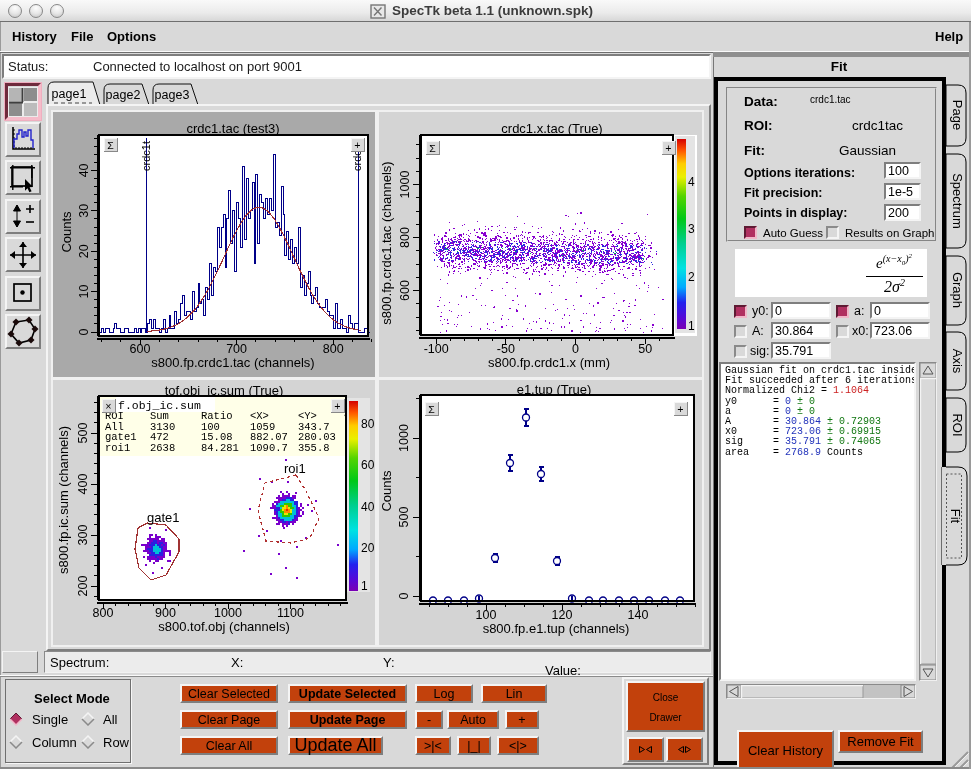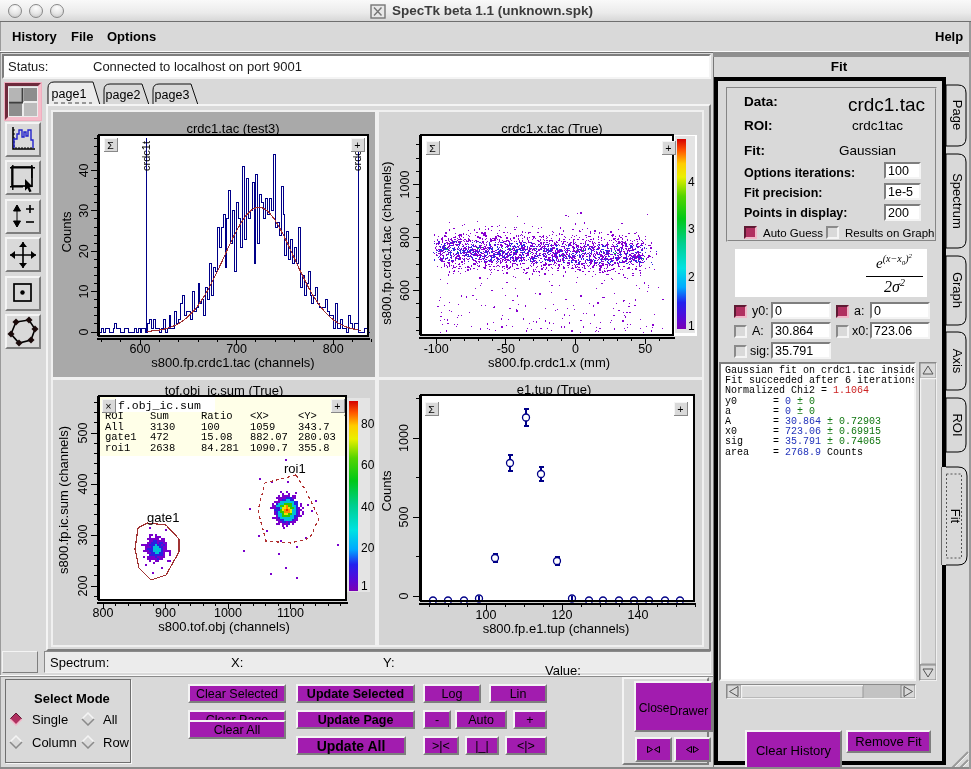--- a/index.html
+++ b/index.html
@@ -2,24 +2,24 @@
 <html><head><meta charset="utf-8"><style>
 * { margin:0; padding:0; box-sizing:border-box; }
 html,body { width:971px; height:769px; overflow:hidden; background:#d9d9d9;
   font-family:"Liberation Sans", sans-serif; }
 #app { position:relative; width:971px; height:769px; }
 .abs { position:absolute; }
 .raised { background:#d9d9d9; border-style:solid; border-width:2px;
   border-color:#f4f4f4 #7e7e7e #7e7e7e #f4f4f4; }
 .sunken { background:#fff; border-style:solid; border-width:2px;
   border-color:#7e7e7e #f4f4f4 #f4f4f4 #7e7e7e; }
-.btn { background:#a21caf; border-style:solid; border-width:2px;
+.btn { background:#c2410c; border-style:solid; border-width:2px;
   border-color:#f4f4f4 #7e7e7e #7e7e7e #f4f4f4;
   display:flex; align-items:center; justify-content:center;
-  font-size:12.5px; color:#000;margin-left:8px; }
+  font-size:12.5px; color:#000; }
 .entry { background:#fff; border-style:solid; border-width:2px;
   border-color:#7e7e7e #f4f4f4 #f4f4f4 #7e7e7e;
   font-size:12.5px; color:#000; display:flex; align-items:center; padding-left:2px; }
 .b { font-weight:bold; }
 svg { display:block; }
 </style></head><body>
 <div id="app">
 <div class="abs" style="left:0;top:0;width:971px;height:22px;
  background:linear-gradient(#f9f9f9,#ebebeb 60%,#d7d7d7);border-bottom:1px solid #6f6f6f;"></div>
 <div class="abs" style="left:8px;top:4px;width:14px;height:14px;border-radius:50%;
@@ -534,33 +534,33 @@
 <div class="abs" style="left:32px;top:735px;font-size:13px;">Column</div>
 <svg class="abs" style="left:81px;top:735px" width="14" height="14">
       <polygon points="7,1 13,7 7,13 1,7" fill="#d9d9d9" stroke="#909090" stroke-width="1"></polygon>
       <path d="M1 7 L7 1 L13 7" fill="none" stroke="#f4f4f4" stroke-width="1.5"></path>
       <path d="M1 7 L7 13 L13 7" fill="none" stroke="#8a8a8a" stroke-width="1.5"></path>
     </svg>
 <div class="abs" style="left:103px;top:735px;font-size:13px;">Row</div>
 <div class="abs btn" style="left:180px;top:684px;width:98px;height:19px;font-size:12.5px;">Clear Selected</div>
 <div class="abs btn" style="left:288px;top:684px;width:119px;height:19px;font-weight:bold;font-size:12.5px;">Update Selected</div>
 <div class="abs btn" style="left:415px;top:684px;width:58px;height:19px;font-size:12.5px;">Log</div>
-<div class="abs btn" style="left:481px;top:684px;width:58px;height:19px;font-size:12.5px;">Lin</div>
+<div class="abs btn" style="left:481px;top:684px;width:66px;height:19px;font-size:12.5px;">Lin</div>
 <div class="abs btn" style="left:180px;top:710px;width:98px;height:19px;font-size:12.5px;">Clear Page</div>
 <div class="abs btn" style="left:288px;top:710px;width:119px;height:19px;font-weight:bold;font-size:12.5px;">Update Page</div>
 <div class="abs btn" style="left:415px;top:710px;width:28px;height:19px;font-size:12.5px;">-</div>
 <div class="abs btn" style="left:447px;top:710px;width:52px;height:19px;font-size:12.5px;">Auto</div>
 <div class="abs btn" style="left:505px;top:710px;width:34px;height:19px;font-size:12.5px;">+</div>
-<div class="abs btn" style="left:180px;top:720px;width:98px;height:19px;font-size:12.5px;">Clear All</div>
-<div class="abs btn" style="left:288px;top:736px;width:110px;height:19px;font-weight:bold;font-size:14px;">Update All</div>
+<div class="abs btn" style="left:180px;top:736px;width:98px;height:19px;font-size:12.5px;">Clear All</div>
+<div class="abs btn" style="left:288px;top:736px;width:95px;height:19px;font-weight:normal;font-size:18px;">Update All</div>
 <div class="abs btn" style="left:415px;top:736px;width:36px;height:19px;font-size:12.5px;">&gt;|&lt;</div>
 <div class="abs btn" style="left:457px;top:736px;width:34px;height:19px;font-size:12.5px;">|_|</div>
 <div class="abs btn" style="left:497px;top:736px;width:42px;height:19px;font-size:12.5px;">&lt;|&gt;</div>
 <div class="abs raised" style="left:622px;top:677px;width:87px;height:88px;"></div>
-<div class="abs btn" style="left:626px;top:681px;width:79px;height:51px;font-size:12px;">
+<div class="abs btn" style="left:626px;top:681px;width:79px;height:51px;flex-direction:column;font-size:10px;">
 <div style="margin-top:2px">Close</div>
       <div style="margin-top:9px">Drawer</div>
     </div>
 <div class="abs btn" style="left:627px;top:737px;width:37px;height:25px;font-size:12.5px;">
       <svg width="15" height="9">
         <path d="M1.5 1.5 L6.5 4.5 L1.5 7.5 Z M13.5 1.5 L8.5 4.5 L13.5 7.5 Z" fill="none" stroke="#000" stroke-width="1"></path>
       </svg>
     </div>
 <div class="abs btn" style="left:666px;top:737px;width:37px;height:25px;font-size:12.5px;">
       <svg width="15" height="9">
@@ -582,21 +582,21 @@
 <text font-size="13" font-family="&quot;Liberation Sans&quot;, sans-serif" transform="rotate(90 956 361)" x="956" y="361" text-anchor="middle" dominant-baseline="middle">Axis</text>
       <path d="M946 398 L958 398 Q966 398 966 406 L966 444 Q966 452 958 452 L946 452 Z" fill="#d9d9d9" stroke="#000"></path>
 <text font-size="13" font-family="&quot;Liberation Sans&quot;, sans-serif" transform="rotate(90 956 425)" x="956" y="425" text-anchor="middle" dominant-baseline="middle">ROI</text>
       <path d="M942 467 L958 467 Q967 467 967 476 L967 556 Q967 565 958 565 L942 565 Z" fill="#d9d9d9" stroke="#000"></path>
 <rect x="942" y="467" width="4" height="98" fill="#d9d9d9"></rect>
 <rect x="946.5" y="474" width="15" height="84" fill="none" stroke="#555" stroke-dasharray="2,2" stroke-width="1"></rect>
 <text font-size="13" font-family="&quot;Liberation Sans&quot;, sans-serif" transform="rotate(90 954 516)" x="954" y="516" text-anchor="middle" dominant-baseline="middle">Fit</text>
     </svg>
 <div class="abs" style="left:726px;top:87px;width:211px;height:155px;border:2px groove #d9d9d9;"></div>
 <div class="abs b" style="left:744px;top:94px;font-size:13.5px;">Data:</div>
-<div class="abs" style="left:810px;top:94px;width:115px;text-align:right;font-size:19px;">crdc1.tac</div>
+<div class="abs" style="left:810px;top:94px;width:115px;text-align:left;font-size:10px;">crdc1.tac</div>
 <div class="abs b" style="left:744px;top:118px;font-size:13.5px;">ROI:</div>
 <div class="abs" style="left:820px;top:118px;width:115px;text-align:center;font-size:13.5px;">crdc1tac</div>
 <div class="abs b" style="left:744px;top:143px;font-size:13.5px;">Fit:</div>
 <div class="abs" style="left:810px;top:143px;width:115px;text-align:center;font-size:13.5px;">Gaussian</div>
 <div class="abs b" style="left:744px;top:166px;font-size:12.5px;">Options iterations:</div>
 <div class="abs entry" style="left:884px;top:162px;width:37px;height:17px;">100</div>
 <div class="abs b" style="left:744px;top:186px;font-size:12.5px;">Fit precision:</div>
 <div class="abs entry" style="left:884px;top:183px;width:37px;height:17px;">1e-5</div>
 <div class="abs b" style="left:744px;top:206px;font-size:12.5px;">Points in display:</div>
 <div class="abs entry" style="left:884px;top:204px;width:37px;height:17px;">200</div>

